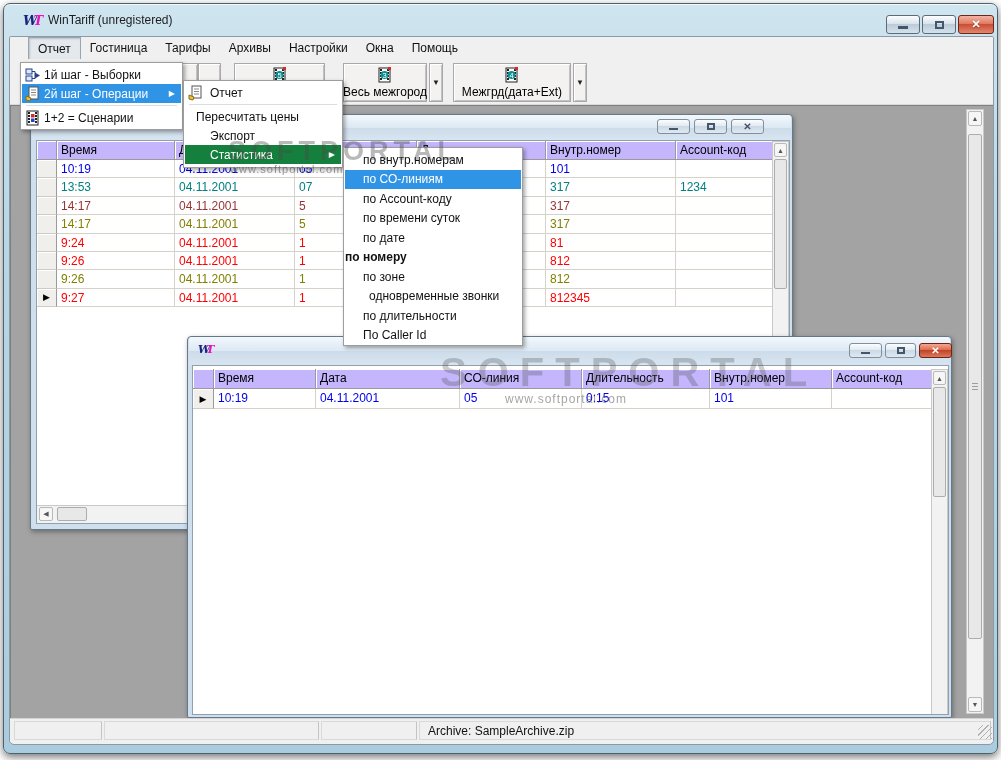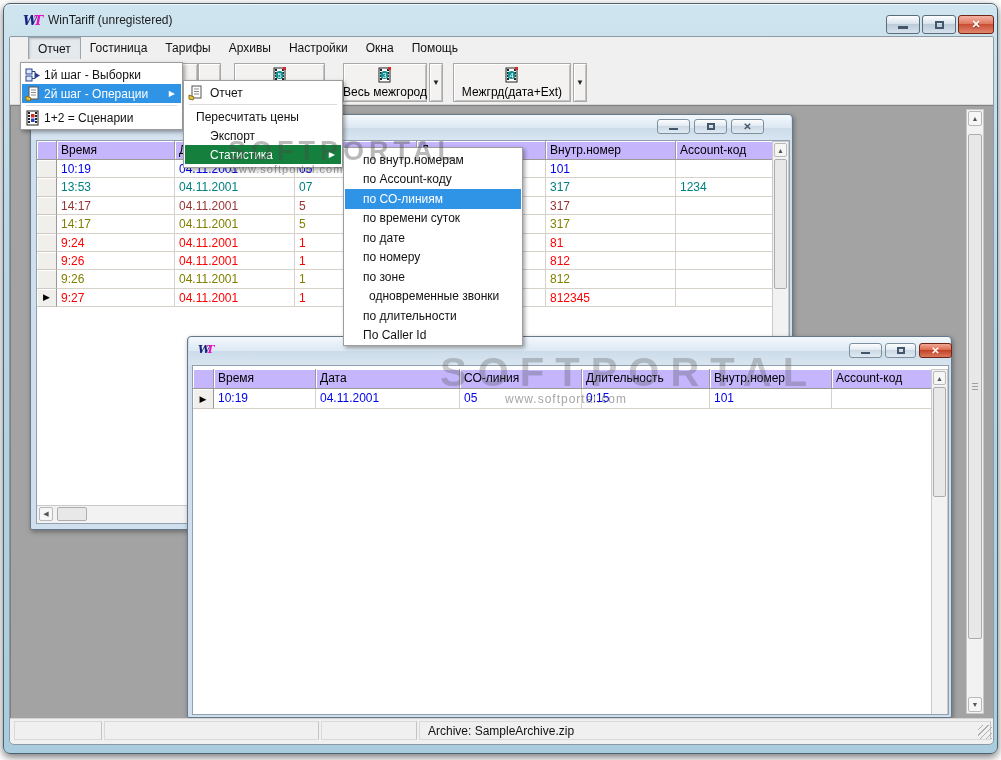--- a/index.html
+++ b/index.html
@@ -444,33 +444,33 @@
     <div class="menu-item hl" style="height: 19px; padding-left: 25px; background: #15803d;">
       <span class="mi-label">Статистика</span>
       <span class="mi-arrow">▶</span>
     </div>
   </div>
 
   <div class="menu" style="left:343px;top:147px;width:180px;height:199px;">
     <div class="menu-item" style="height:19.5px;padding-left:18px;">
       <span class="mi-label">по внутр.номерам</span>
     </div>
-    <div class="menu-item" style="height:19.5px;padding-left:18px;">
-      <span class="mi-label">по Account-коду</span>
-    </div>
     <div class="menu-item hl" style="height: 19.5px; padding-left: 18px; background: rgb(47, 147, 230);">
       <span class="mi-label">по СО-линиям</span>
     </div>
     <div class="menu-item" style="height:19.5px;padding-left:18px;">
+      <span class="mi-label">по Account-коду</span>
+    </div>
+    <div class="menu-item" style="height:19.5px;padding-left:18px;">
       <span class="mi-label">по времени суток</span>
     </div>
     <div class="menu-item" style="height:19.5px;padding-left:18px;">
       <span class="mi-label">по дате</span>
     </div>
-    <div class="menu-item" style="height:19.5px;padding-left:18px;">
+    <div class="menu-item" style="height:19.5px;font-weight:bold;">
       <span class="mi-label">по номеру</span>
     </div>
     <div class="menu-item" style="height:19.5px;padding-left:18px;">
       <span class="mi-label">по зоне</span>
     </div>
     <div class="menu-item" style="height:19.5px;padding-left:24px;">
       <span class="mi-label">одновременные звонки</span>
     </div>
     <div class="menu-item" style="height:19.5px;padding-left:18px;">
       <span class="mi-label">по длительности</span>

